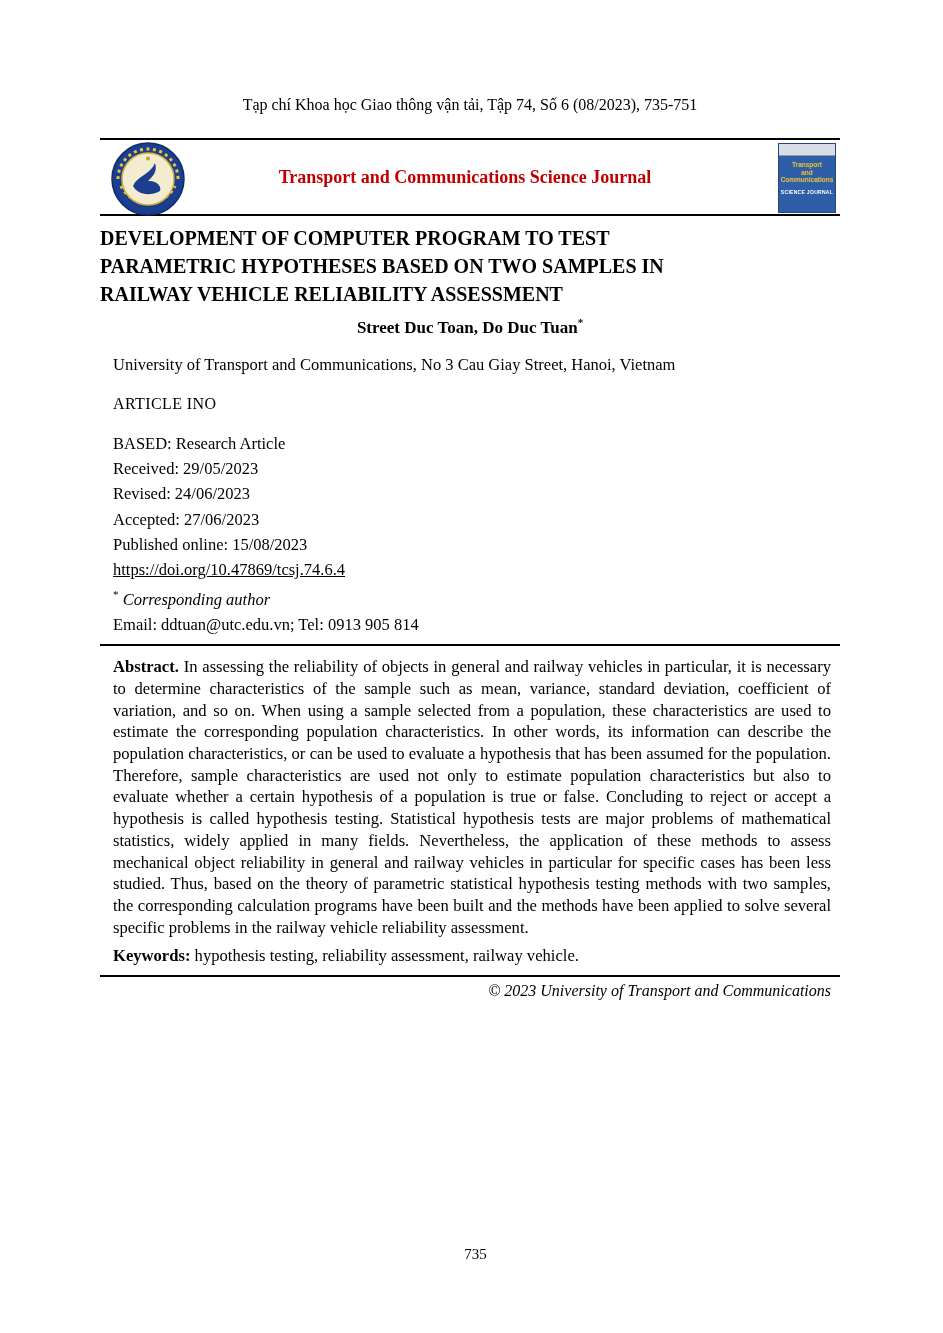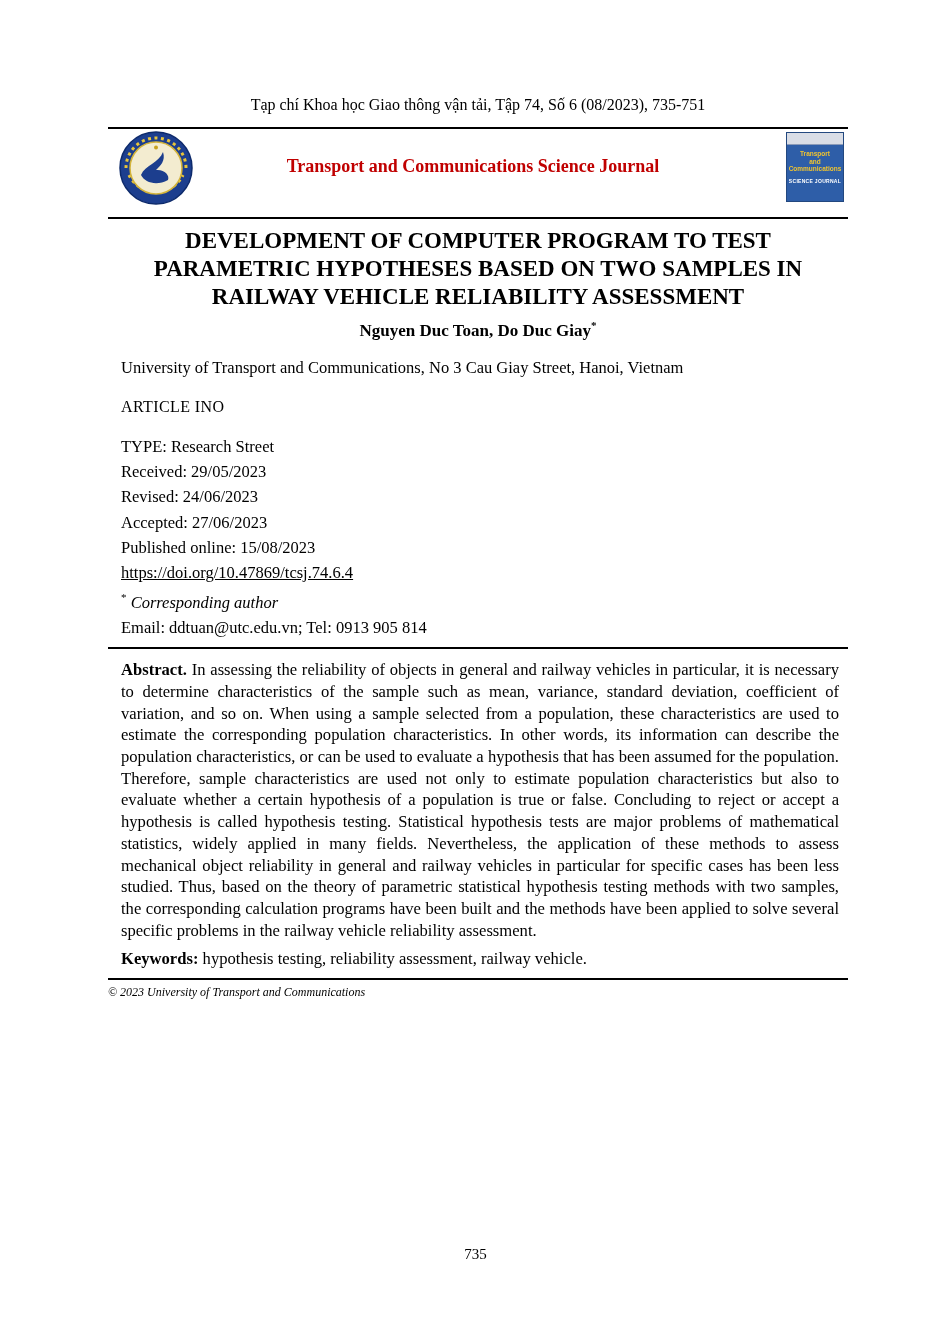--- a/index.html
+++ b/index.html
@@ -7,46 +7,46 @@
   body { background: #ffffff; }
   .page {
     position: relative;
     width: 943px;
     height: 1333px;
     background: #ffffff;
     font-family: "Liberation Serif", "DejaVu Serif", serif;
     color: #000;
     overflow: hidden;
   }
-  .content { position: absolute; left: 108px; top: 0; width: 740px; }
+  .content { position: absolute; left: 100px; top: 0; width: 740px; }
 
   .journal-line { margin-top: 96px; text-align: center; font-size: 16px; }
 
   .banner {
     position: relative;
-    margin-top: 13px;
-    height: 92px;
+    margin-top: 24px;
+    height: 78px;
     border-top: 2px solid #000;
     border-bottom: 2px solid #000;
   }
   .logo { position: absolute; left: 11px; top: 2px; }
   .journal-name {
     position: absolute; left: 60px; right: 70px; top: 27px;
     text-align: center; font-weight: bold; font-size: 18px; color: #c00000;
   }
   .cover {
     position: absolute; right: 4px; top: 3px; width: 58px; height: 70px;
     background: #2e5ea8; border: 1px solid #23487f; overflow: hidden;
   }
   .cover-top { height: 12px; background: #d9dde6; border-bottom: 1px solid #8a9ab8; }
   .cover-text { padding-top: 5px; text-align: center; font-family: "Liberation Sans", sans-serif; }
   .c-gold { color: #f0c430; font-size: 6.5px; font-weight: bold; line-height: 7.5px; }
   .c-white { color: #ffffff; font-size: 5px; font-weight: bold; margin-top: 5px; letter-spacing: 0.3px; }
 
-  .title { margin: 8px 0 2px; text-align: center; font-size: 23px; font-weight: bold; line-height: 28px; }
+  .title { margin: 8px 0 2px; text-align: left; font-size: 20px; font-weight: bold; line-height: 28px; }
   .title span { display: block; }
 
   .authors { margin-top: 8px; text-align: center; font-weight: bold; font-size: 17px; }
   .authors sup { font-size: 11px; }
 
   .affiliation { margin-top: 17px; padding-left: 13px; font-size: 16.5px; }
 
   .info-heading { margin-top: 20px; padding-left: 13px; font-size: 16px; letter-spacing: 0.4px; }
 
   .info { margin-top: 20px; padding-left: 13px; font-size: 16.5px; }
@@ -56,21 +56,21 @@
   .corr sup { font-size: 11px; }
 
   hr.sep { border: none; border-top: 2px solid #000; margin: 9px 0 0; }
 
   .abstract {
     margin: 10px 0 0; padding: 0 9px 0 13px;
     font-size: 16.6px; line-height: 21.7px; text-align: justify;
   }
   .keywords { margin: 8px 0 0; padding: 0 9px 0 13px; font-size: 16.6px; }
 
-  .copyright { margin-top: 5px; padding-right: 9px; font-style: italic; font-size: 12px; }
+  .copyright { margin-top: 5px; padding-right: 9px; text-align: right; font-style: italic; font-size: 16px; }
 
   .page-number { position: absolute; left: 4px; width: 943px; top: 1246px; text-align: center; font-size: 15px; }
 </style>
 </head>
 <body>
 
 <div class="page">
   <div class="content">
 
     <div class="journal-line">Tạp chí Khoa học Giao thông vận tải, Tập 74, Số 6 (08/2023), 735-751</div>
@@ -95,28 +95,28 @@
         </div>
       </div>
     </div>
 
     <h1 class="title">
       <span>DEVELOPMENT OF COMPUTER PROGRAM TO TEST</span>
       <span>PARAMETRIC HYPOTHESES BASED ON TWO SAMPLES IN</span>
       <span>RAILWAY VEHICLE RELIABILITY ASSESSMENT</span>
     </h1>
 
-    <div class="authors"><span>Nguyen Duc Toan, Do Duc Giay</span><sup>*</sup></div>
+    <div class="authors"><span>Street Duc Toan, Do Duc Tuan</span><sup>*</sup></div>
 
     <div class="affiliation">University of Transport and Communications, No 3 Cau Giay Street, Hanoi, Vietnam</div>
 
     <div class="info-heading">ARTICLE INO</div>
 
     <div class="info">
-      <p>TYPE: Research Street</p>
+      <p>BASED: Research Article</p>
       <p>Received: 29/05/2023</p>
       <p>Revised: 24/06/2023</p>
       <p>Accepted: 27/06/2023</p>
       <p>Published online: 15/08/2023</p>
       <p><a class="doi-link" href="#">https://doi.org/10.47869/tcsj.74.6.4</a></p>
       <p class="corr"><sup>*</sup> <span class="corr-note">Corresponding author</span></p>
       <p>Email: ddtuan@utc.edu.vn; Tel: 0913 905 814</p>
     </div>
 
     <hr class="sep">

